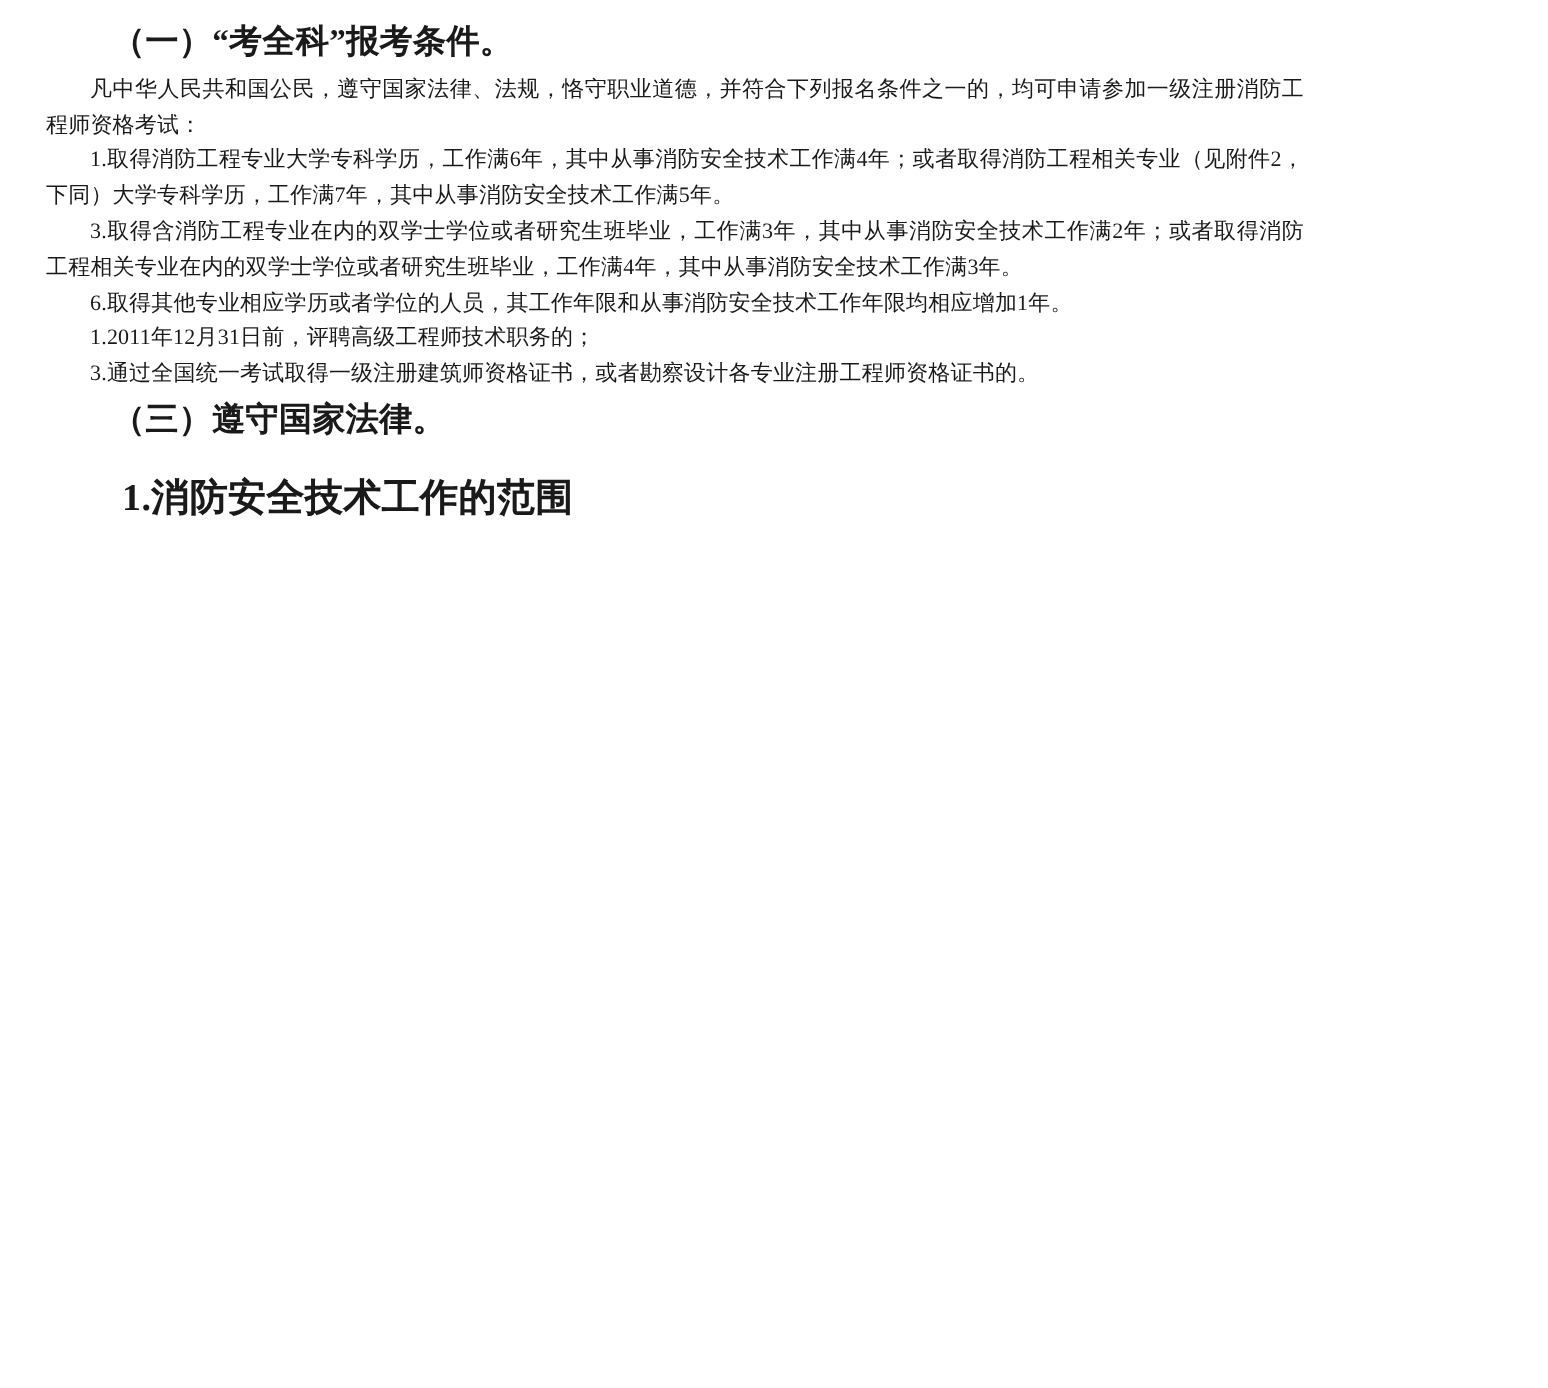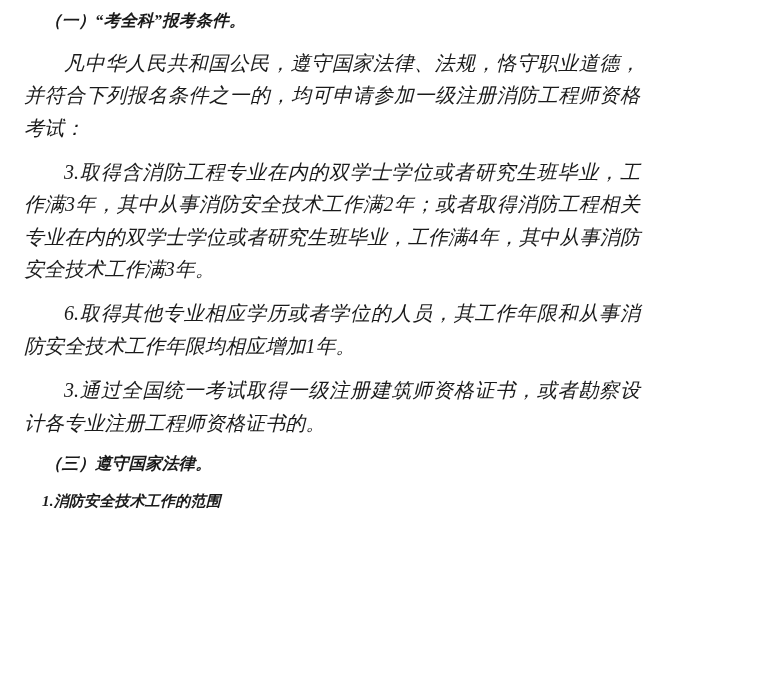--- a/index.html
+++ b/index.html
@@ -11,66 +11,67 @@
     width: 774px;
     height: 694px;
     font-family: "Liberation Serif", "DejaVu Serif", serif;
     color: #1a1a1a;
     overflow: hidden;
   }
   .page {
     width: 680px;
     height: 694px;
     box-sizing: border-box;
-    padding: 8px 28px 0 12px;
+    padding: 8px 28px 0 23px;
     position: relative;
-    font-style: italic;
   }
   .heading {
     font-weight: bold;
     font-size: 16.5px;
     line-height: 1.62;
     margin: 0 0 2px 0;
     text-indent: 2em;
     letter-spacing: 0.2px;
   }
   .para {
-    font-size: 20px;
+    font-size: 11px;
     line-height: 1.62;
-    margin: 12px;
+    margin: 0;
     text-indent: 2em;
     text-align: justify;
     text-justify: inter-ideograph;
     letter-spacing: 0.1px;
   }
   .sub-heading {
     font-weight: bold;
-    font-size: 15px;
+    font-size: 19px;
     line-height: 1.62;
     margin: 0;
     text-indent: 2em;
     letter-spacing: 0.2px;
   }
   .spacer-sm { height: 9px; }
   .spacer-xs { height: 4px; }
   .block { margin-bottom: 0; }
 </style>
 </head>
 <body>
 
 <div class="page">
 
   <div class="block">
     <p class="heading">（一）“考全科”报考条件。</p>
     <p class="para">凡中华人民共和国公民，遵守国家法律、法规，恪守职业道德，并符合下列报名条件之一的，均可申请参加一级注册消防工程师资格考试：</p>
+    <p class="para">1.取得消防工程专业大学专科学历，工作满6年，其中从事消防安全技术工作满4年；或者取得消防工程相关专业（见附件2，下同）大学专科学历，工作满7年，其中从事消防安全技术工作满5年。</p>
     <p class="para">3.取得含消防工程专业在内的双学士学位或者研究生班毕业，工作满3年，其中从事消防安全技术工作满2年；或者取得消防工程相关专业在内的双学士学位或者研究生班毕业，工作满4年，其中从事消防安全技术工作满3年。</p>
     <p class="para">6.取得其他专业相应学历或者学位的人员，其工作年限和从事消防安全技术工作年限均相应增加1年。</p>
   </div>
 
   <div class="block">
+    <p class="para">1.2011年12月31日前，评聘高级工程师技术职务的；</p>
     <p class="para">3.通过全国统一考试取得一级注册建筑师资格证书，或者勘察设计各专业注册工程师资格证书的。</p>
   </div>
 
   <div class="block">
     <p class="heading">（三）遵守国家法律。</p>
 
     <div class="spacer-sm"></div>
     <p class="sub-heading">1.消防安全技术工作的范围</p>
     <div class="spacer-xs"></div>
 

